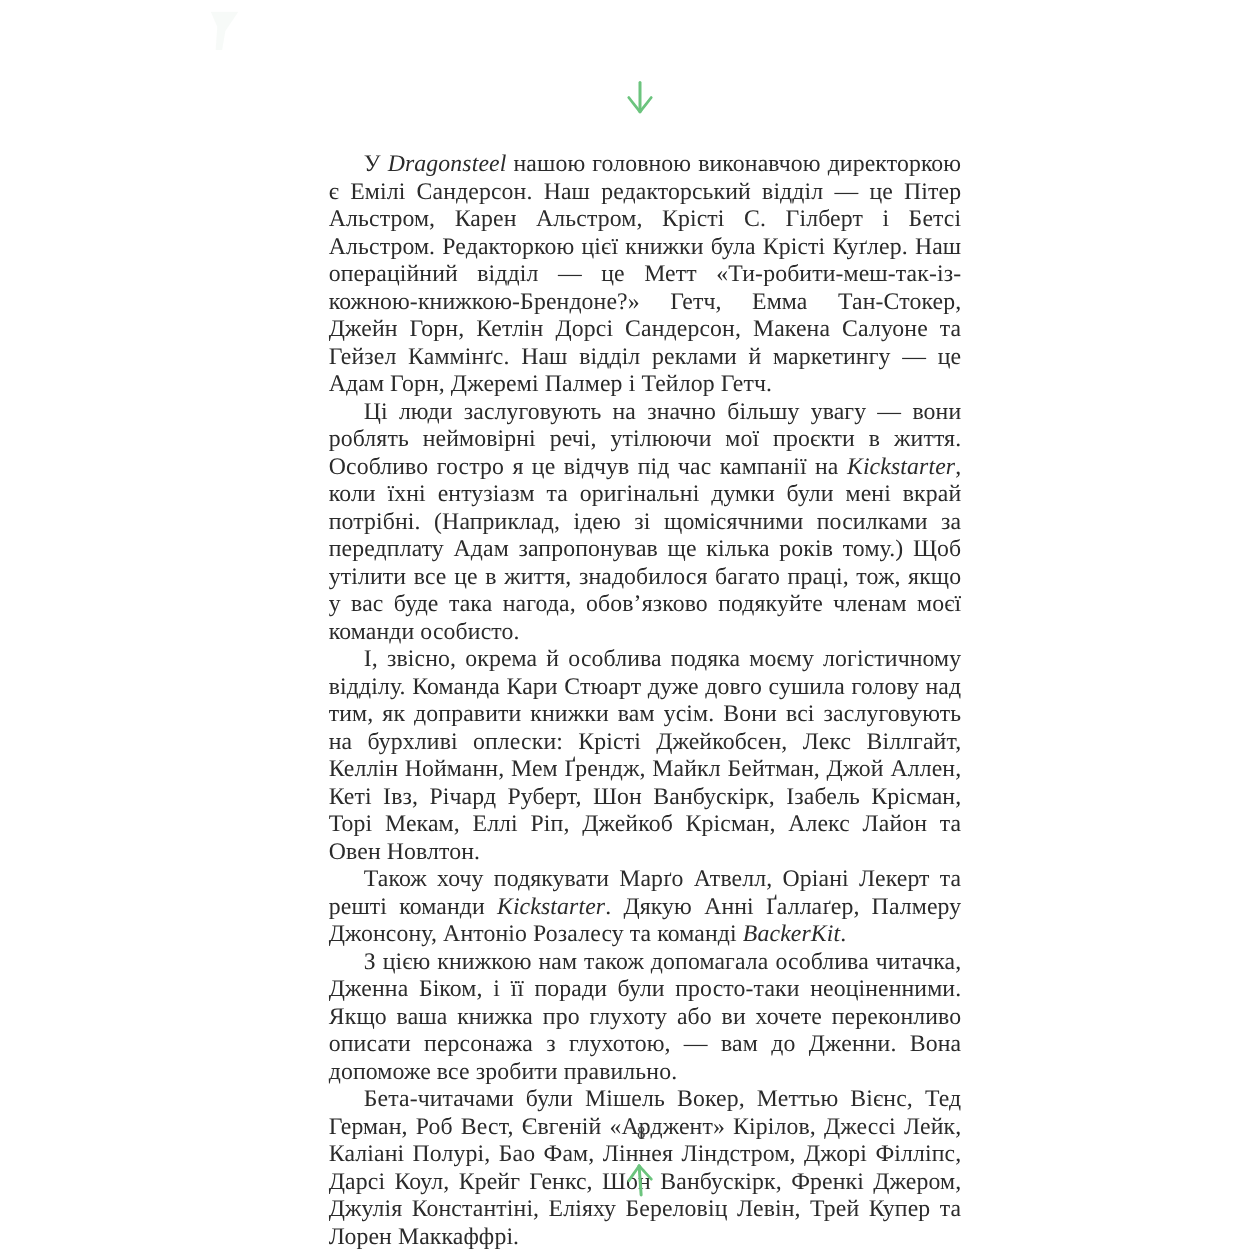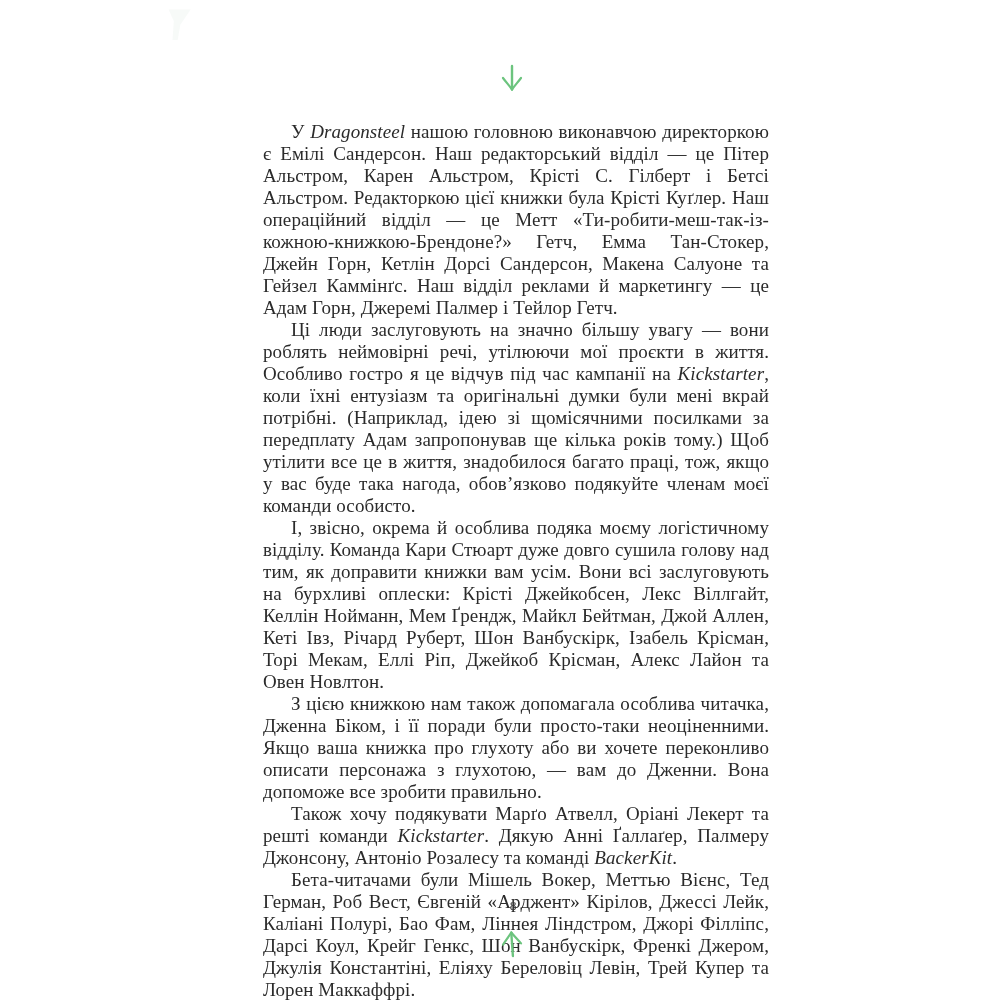--- a/index.html
+++ b/index.html
@@ -53,22 +53,22 @@
         <path d="M4 15 C7 19, 10.5 23, 13 26.5" stroke="#6cc47e" stroke-width="2.2" stroke-linecap="round" fill="none"></path>
         <path d="M22 15 C19 19, 15.5 23, 13 26.5" stroke="#6cc47e" stroke-width="2.2" stroke-linecap="round" fill="none"></path>
       </svg>
     </span>
   </button>
 
   <div class="text-block">
       <p><span>У </span><em>Dragonsteel</em><span> нашою головною виконавчою директоркою є Емілі Сандерсон. Наш редакторський відділ — це Пітер Альстром, Карен Альстром, Крісті С. Гілберт і Бетсі Альстром. Редакторкою цієї книжки була Крісті Куґлер. Наш операційний відділ — це Метт «Ти-робити-меш-так-із-кожною-книжкою-Брендоне?» Гетч, Емма Тан-Стокер, Джейн Горн, Кетлін Дорсі Сандерсон, Макена Салуоне та Гейзел Каммінґс. Наш відділ реклами й маркетингу — це Адам Горн, Джеремі Палмер і Тейлор Гетч.</span></p>
       <p><span>Ці люди заслуговують на значно більшу увагу — вони роблять неймовірні речі, утілюючи мої проєкти в життя. Особливо гостро я це відчув під час кампанії на </span><em>Kickstarter</em><span>, коли їхні ентузіазм та оригінальні думки були мені вкрай потрібні. (Наприклад, ідею зі щомісячними посилками за передплату Адам запропонував ще кілька років тому.) Щоб утілити все це в життя, знадобилося багато праці, тож, якщо у вас буде така нагода, обов’язково подякуйте членам моєї команди особисто.</span></p>
       <p><span>І, звісно, окрема й особлива подяка моєму логістичному відділу. Команда Кари Стюарт дуже довго сушила голову над тим, як доправити книжки вам усім. Вони всі заслуговують на бурхливі оплески: Крісті Джейкобсен, Лекс Віллгайт, Келлін Нойманн, Мем Ґрендж, Майкл Бейтман, Джой Аллен, Кеті Івз, Річард Руберт, Шон Ванбускірк, Ізабель Крісман, Торі Мекам, Еллі Ріп, Джейкоб Крісман, Алекс Лайон та Овен Новлтон.</span></p>
+      <p><span>Також хочу подякувати Марґо Атвелл, Оріані Лекерт та решті команди </span><em>Kickstarter</em><span>. Дякую Анні Ґаллаґер, Палмеру Джонсону, Антоніо Розалесу та команді </span><em>BackerKit</em><span>.</span></p>
       <p><span>З цією книжкою нам також допомагала особлива читачка, Дженна Біком, і її поради були просто-таки неоціненними. Якщо ваша книжка про глухоту або ви хочете переконливо описати персонажа з глухотою, — вам до Дженни. Вона допоможе все зробити правильно.</span></p>
-      <p><span>Також хочу подякувати Марґо Атвелл, Оріані Лекерт та решті команди </span><em>Kickstarter</em><span>. Дякую Анні Ґаллаґер, Палмеру Джонсону, Антоніо Розалесу та команді </span><em>BackerKit</em><span>.</span></p>
       <p><span>Бета-читачами були Мішель Вокер, Меттью Вієнс, Тед Герман, Роб Вест, Євгеній «Арджент» Кірілов, Джессі Лейк, Каліані Полурі, Бао Фам, Ліннея Ліндстром, Джорі Філліпс, Дарсі Коул, Крейг Генкс, Шон Ванбускірк, Френкі Джером, Джулія Константіні, Еліяху Береловіц Левін, Трей Купер та Лорен Маккаффрі.</span></p>
     </div>
 
   <div class="page-number">8</div>
 
   <button class="nav-arrow nav-arrow-bottom">
     <span>
       <svg width="26" height="32" viewBox="0 0 26 32" fill="none">
         <path d="M13 29 L13 6" stroke="#6cc47e" stroke-width="2.4" stroke-linecap="round"></path>
         <path d="M4 17 C7 13, 10.5 9, 13 5.5" stroke="#6cc47e" stroke-width="2.2" stroke-linecap="round" fill="none"></path>

